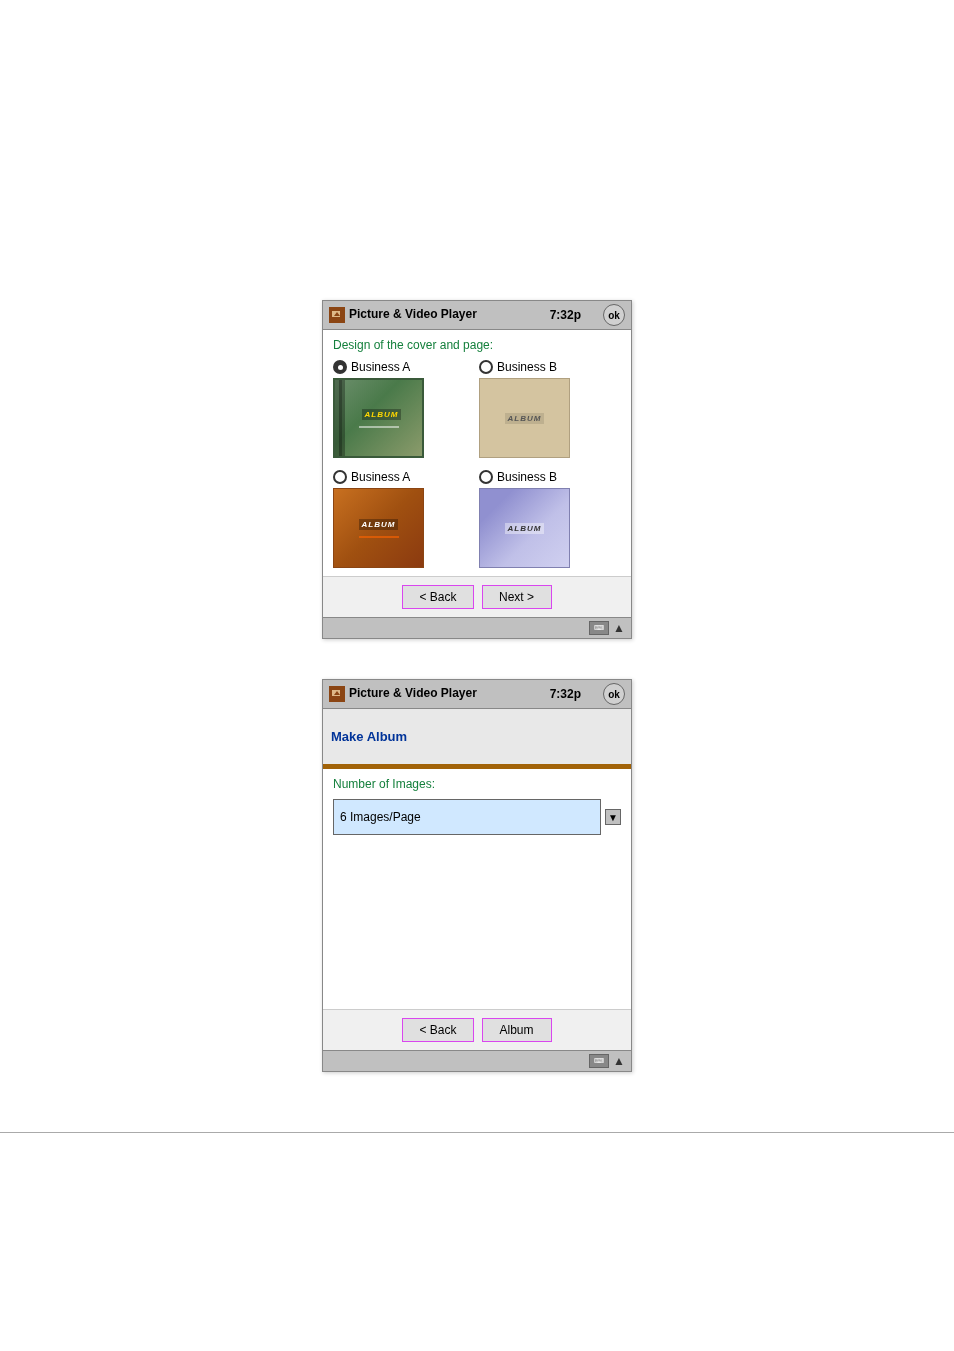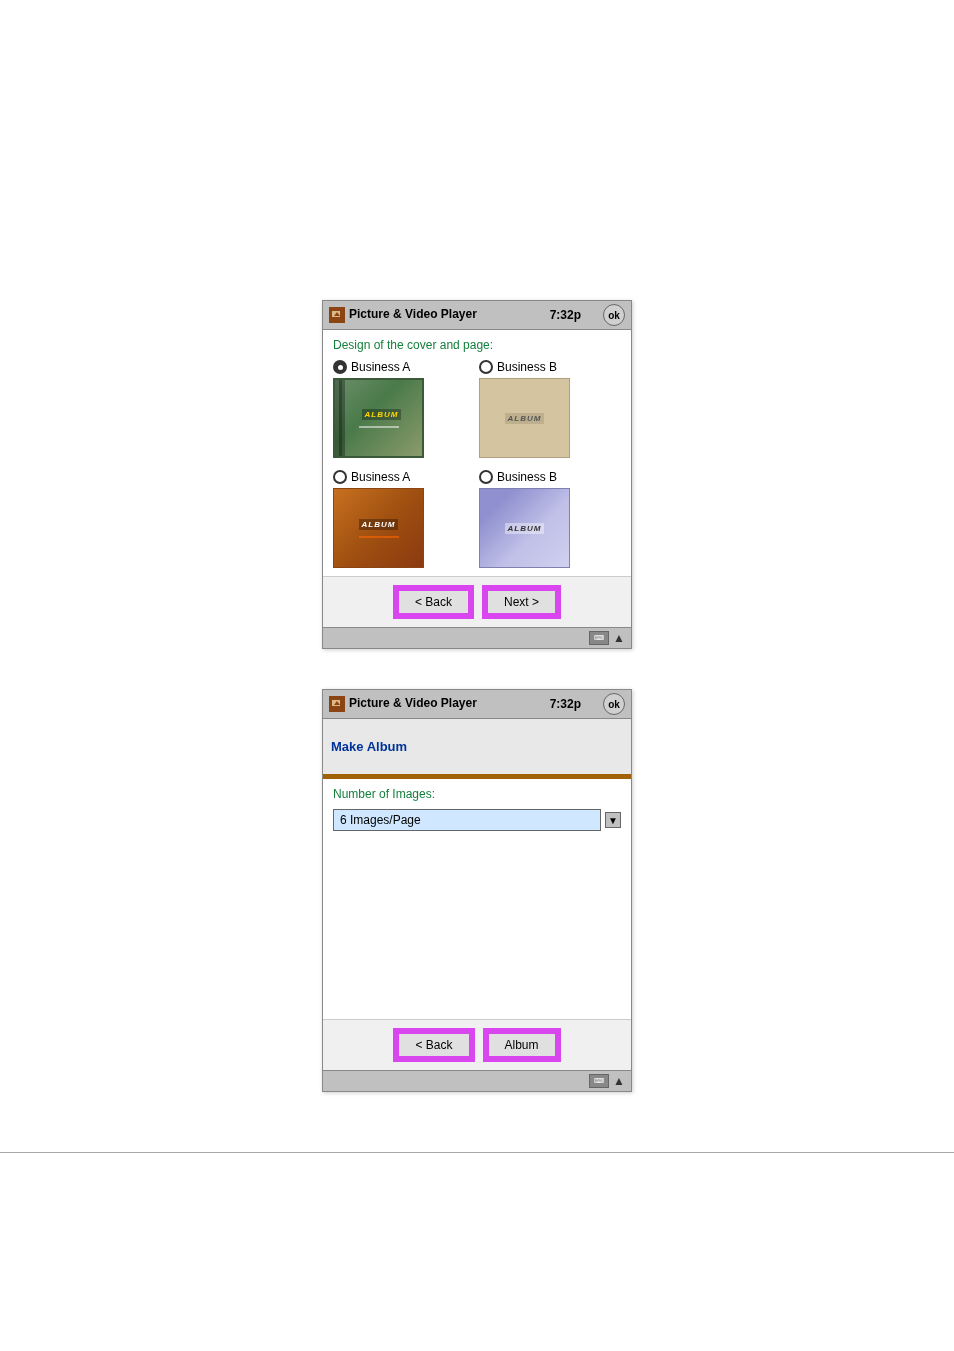--- a/index.html
+++ b/index.html
@@ -203,21 +203,21 @@
       display: flex;
       align-items: center;
       gap: 4px;
       margin-top: 4px;
     }
 
     .dropdown {
       flex: 1;
       border: 1px solid #666;
       background: #d0e8ff;
-      padding: 3px 6px;
+      padding: 10px 6px;
       font-size: 12px;
       display: flex;
       align-items: center;
       justify-content: space-between;
       cursor: pointer;
     }
 
     .dropdown-arrow {
       width: 16px;
       height: 16px;
@@ -235,21 +235,21 @@
     .button-bar {
       display: flex;
       justify-content: center;
       gap: 8px;
       padding: 8px 10px;
       border-top: 1px solid #ccc;
       background: #f0f0f0;
     }
 
     .nav-button {
-      border: 6px solid #d946ef;
+      border: 1px solid #d946ef;
       background: #e0e0e0;
       padding: 4px 16px;
       font-size: 12px;
       cursor: pointer;
       min-width: 70px;
       text-align: center;
     }
 
     
     .status-bar {

